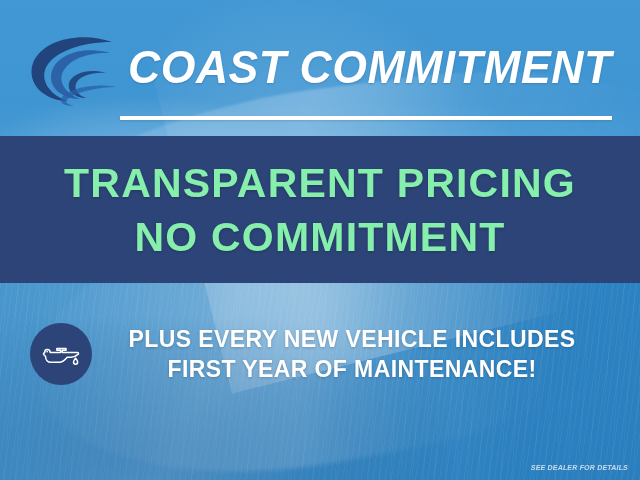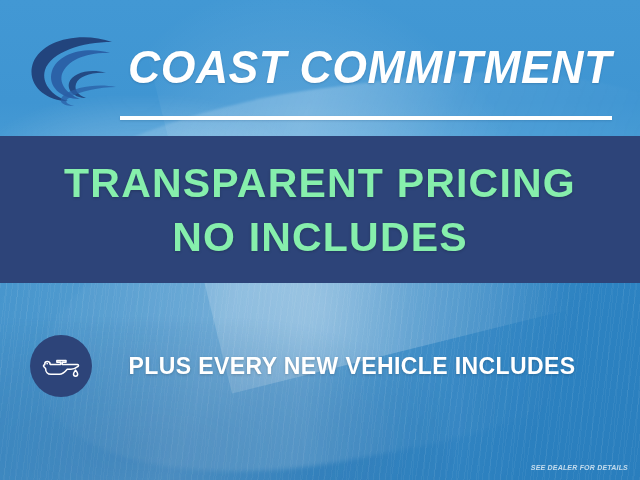--- a/index.html
+++ b/index.html
@@ -217,21 +217,21 @@
     letter-spacing: 1.2px;
     line-height: 54px;
     white-space: nowrap;
     text-shadow: 0 1px 3px rgba(0,0,0,0.22);
   }
 
   
   .promo-row {
     position: absolute;
     left: 0;
-    top: 316px;
+    top: 304px;
     width: 640px;
     height: 100px;
     display: flex;
     align-items: center;
   }
   .promo-badge {
     width: 62px;
     height: 62px;
     margin-left: 30px;
     border-radius: 50%;
@@ -301,21 +301,21 @@
       </svg>
     </div>
 
     <div class="brand-title">COAST COMMITMENT</div>
 
     <div class="header-rule"></div>
   </div>
 
   <div class="headline-band">
     <div class="headline-line">TRANSPARENT PRICING</div>
-    <div class="headline-line">NO INCLUDES</div>
+    <div class="headline-line">NO COMMITMENT</div>
   </div>
 
   <div class="promo-row">
 
     <div class="promo-badge">
       <span>
         <svg width="40" height="26" viewBox="0 0 48 30" aria-hidden="true" fill="none" stroke="#ffffff" stroke-width="1.8" stroke-linecap="round" stroke-linejoin="round">
           <path d="M4.5 13.5 C3 13.5 2.5 15 3.5 16 L5.5 18 C5.5 22 8 25 12 25 L22 25
                    C26 25 29 22 31.5 19 L36 19 C39 19 42 17.5 44.5 15.5
                    C45.5 14.7 45 13.2 43.7 13.2 L25.5 13.2 L25.5 10.5 L30 10.5
@@ -323,18 +323,19 @@
                    C11 11 9.5 9.6 7.6 9.6 C5.7 9.6 4.5 11 4.5 12.6 Z"></path>
           <circle cx="7.4" cy="12.1" r="1.05" fill="#ffffff" stroke="none"></circle>
           <path d="M41.5 20 C40 22 39 23.3 39 24.6 C39 26.1 40.1 27.2 41.5 27.2
                    C42.9 27.2 44 26.1 44 24.6 C44 23.3 43 22 41.5 20 Z"></path>
         </svg>
       </span>
     </div>
 
     <div class="promo-text">
       <div class="promo-line">PLUS EVERY NEW VEHICLE INCLUDES</div>
+      <div class="promo-line">FIRST YEAR OF MAINTENANCE!</div>
     </div>
   </div>
 
   <div class="disclaimer">SEE DEALER FOR DETAILS</div>
 
 </div>
 
 </body></html>

